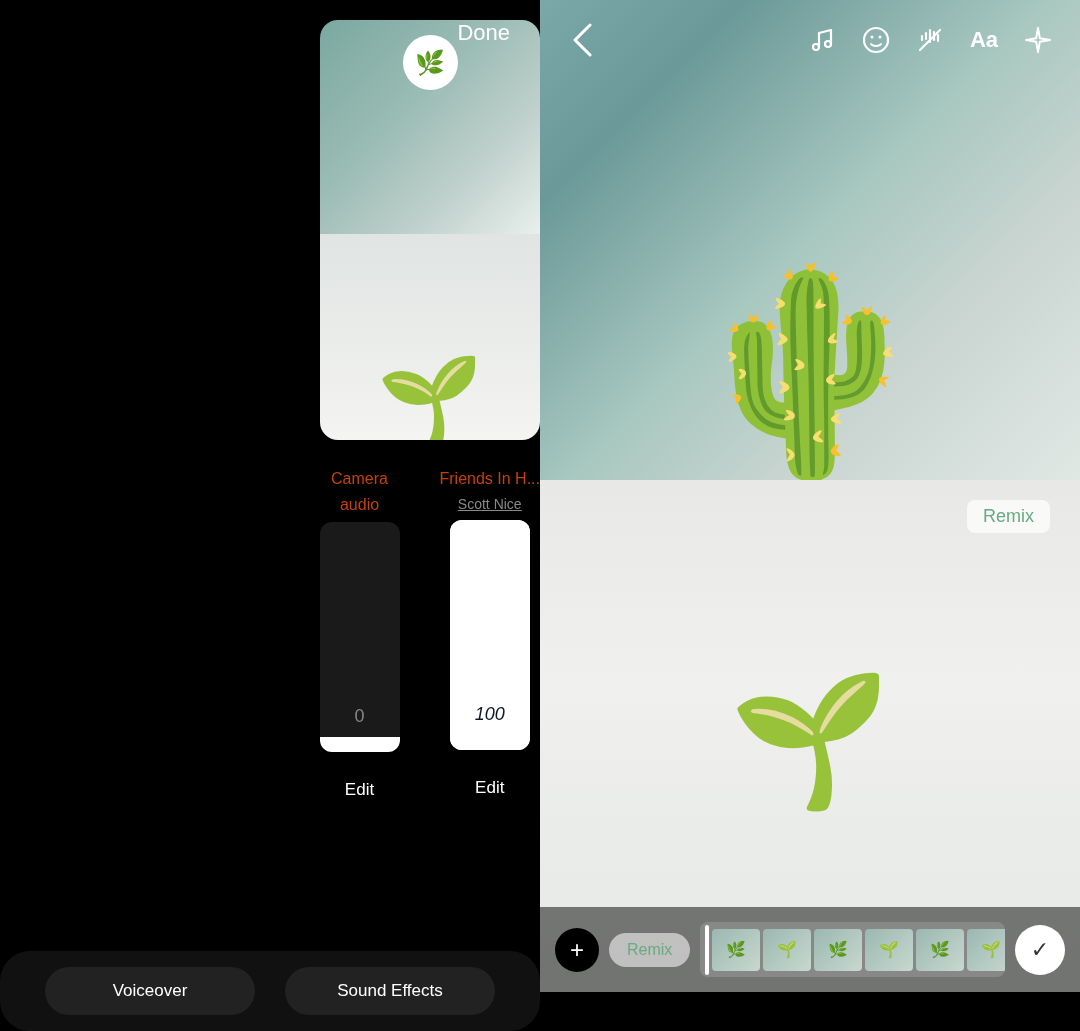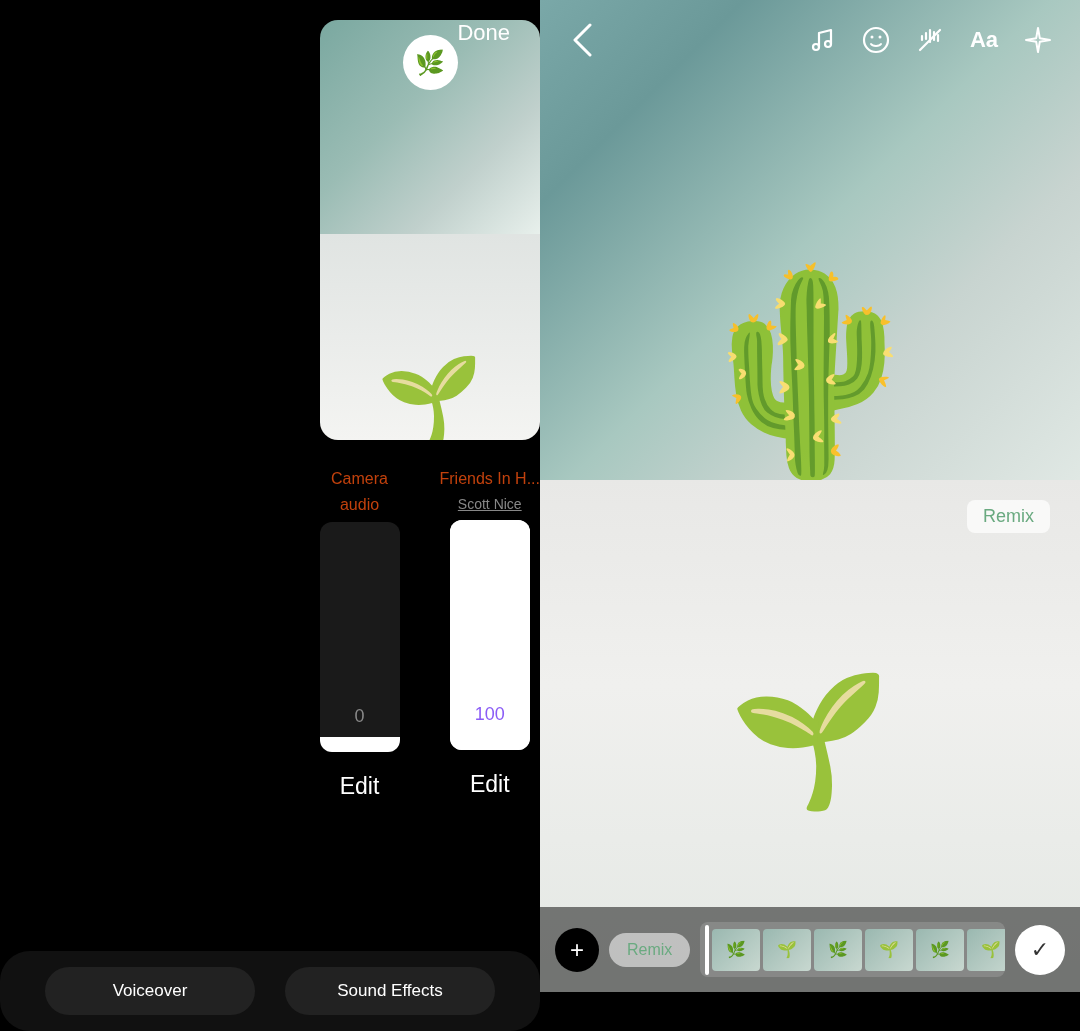--- a/index.html
+++ b/index.html
@@ -113,28 +113,29 @@
 
     .volume-value {
       position: absolute;
       bottom: 25px;
       color: #888;
       font-size: 18px;
       font-weight: 400;
     }
 
     .volume-value.light-val {
-      color: #8b5cf6;
+      color: #0f172a;
+      font-style: italic;
     }
 
     .edit-label {
       color: #fff;
-      font-size: 23px;
+      font-size: 17px;
       font-weight: 400;
-      margin-top: 13px;
+      margin-top: 20px;
     }
 
     .bottom-buttons {
       position: absolute;
       bottom: 0;
       left: 0;
       right: 0;
       height: 80px;
       background: #111;
       display: flex;

